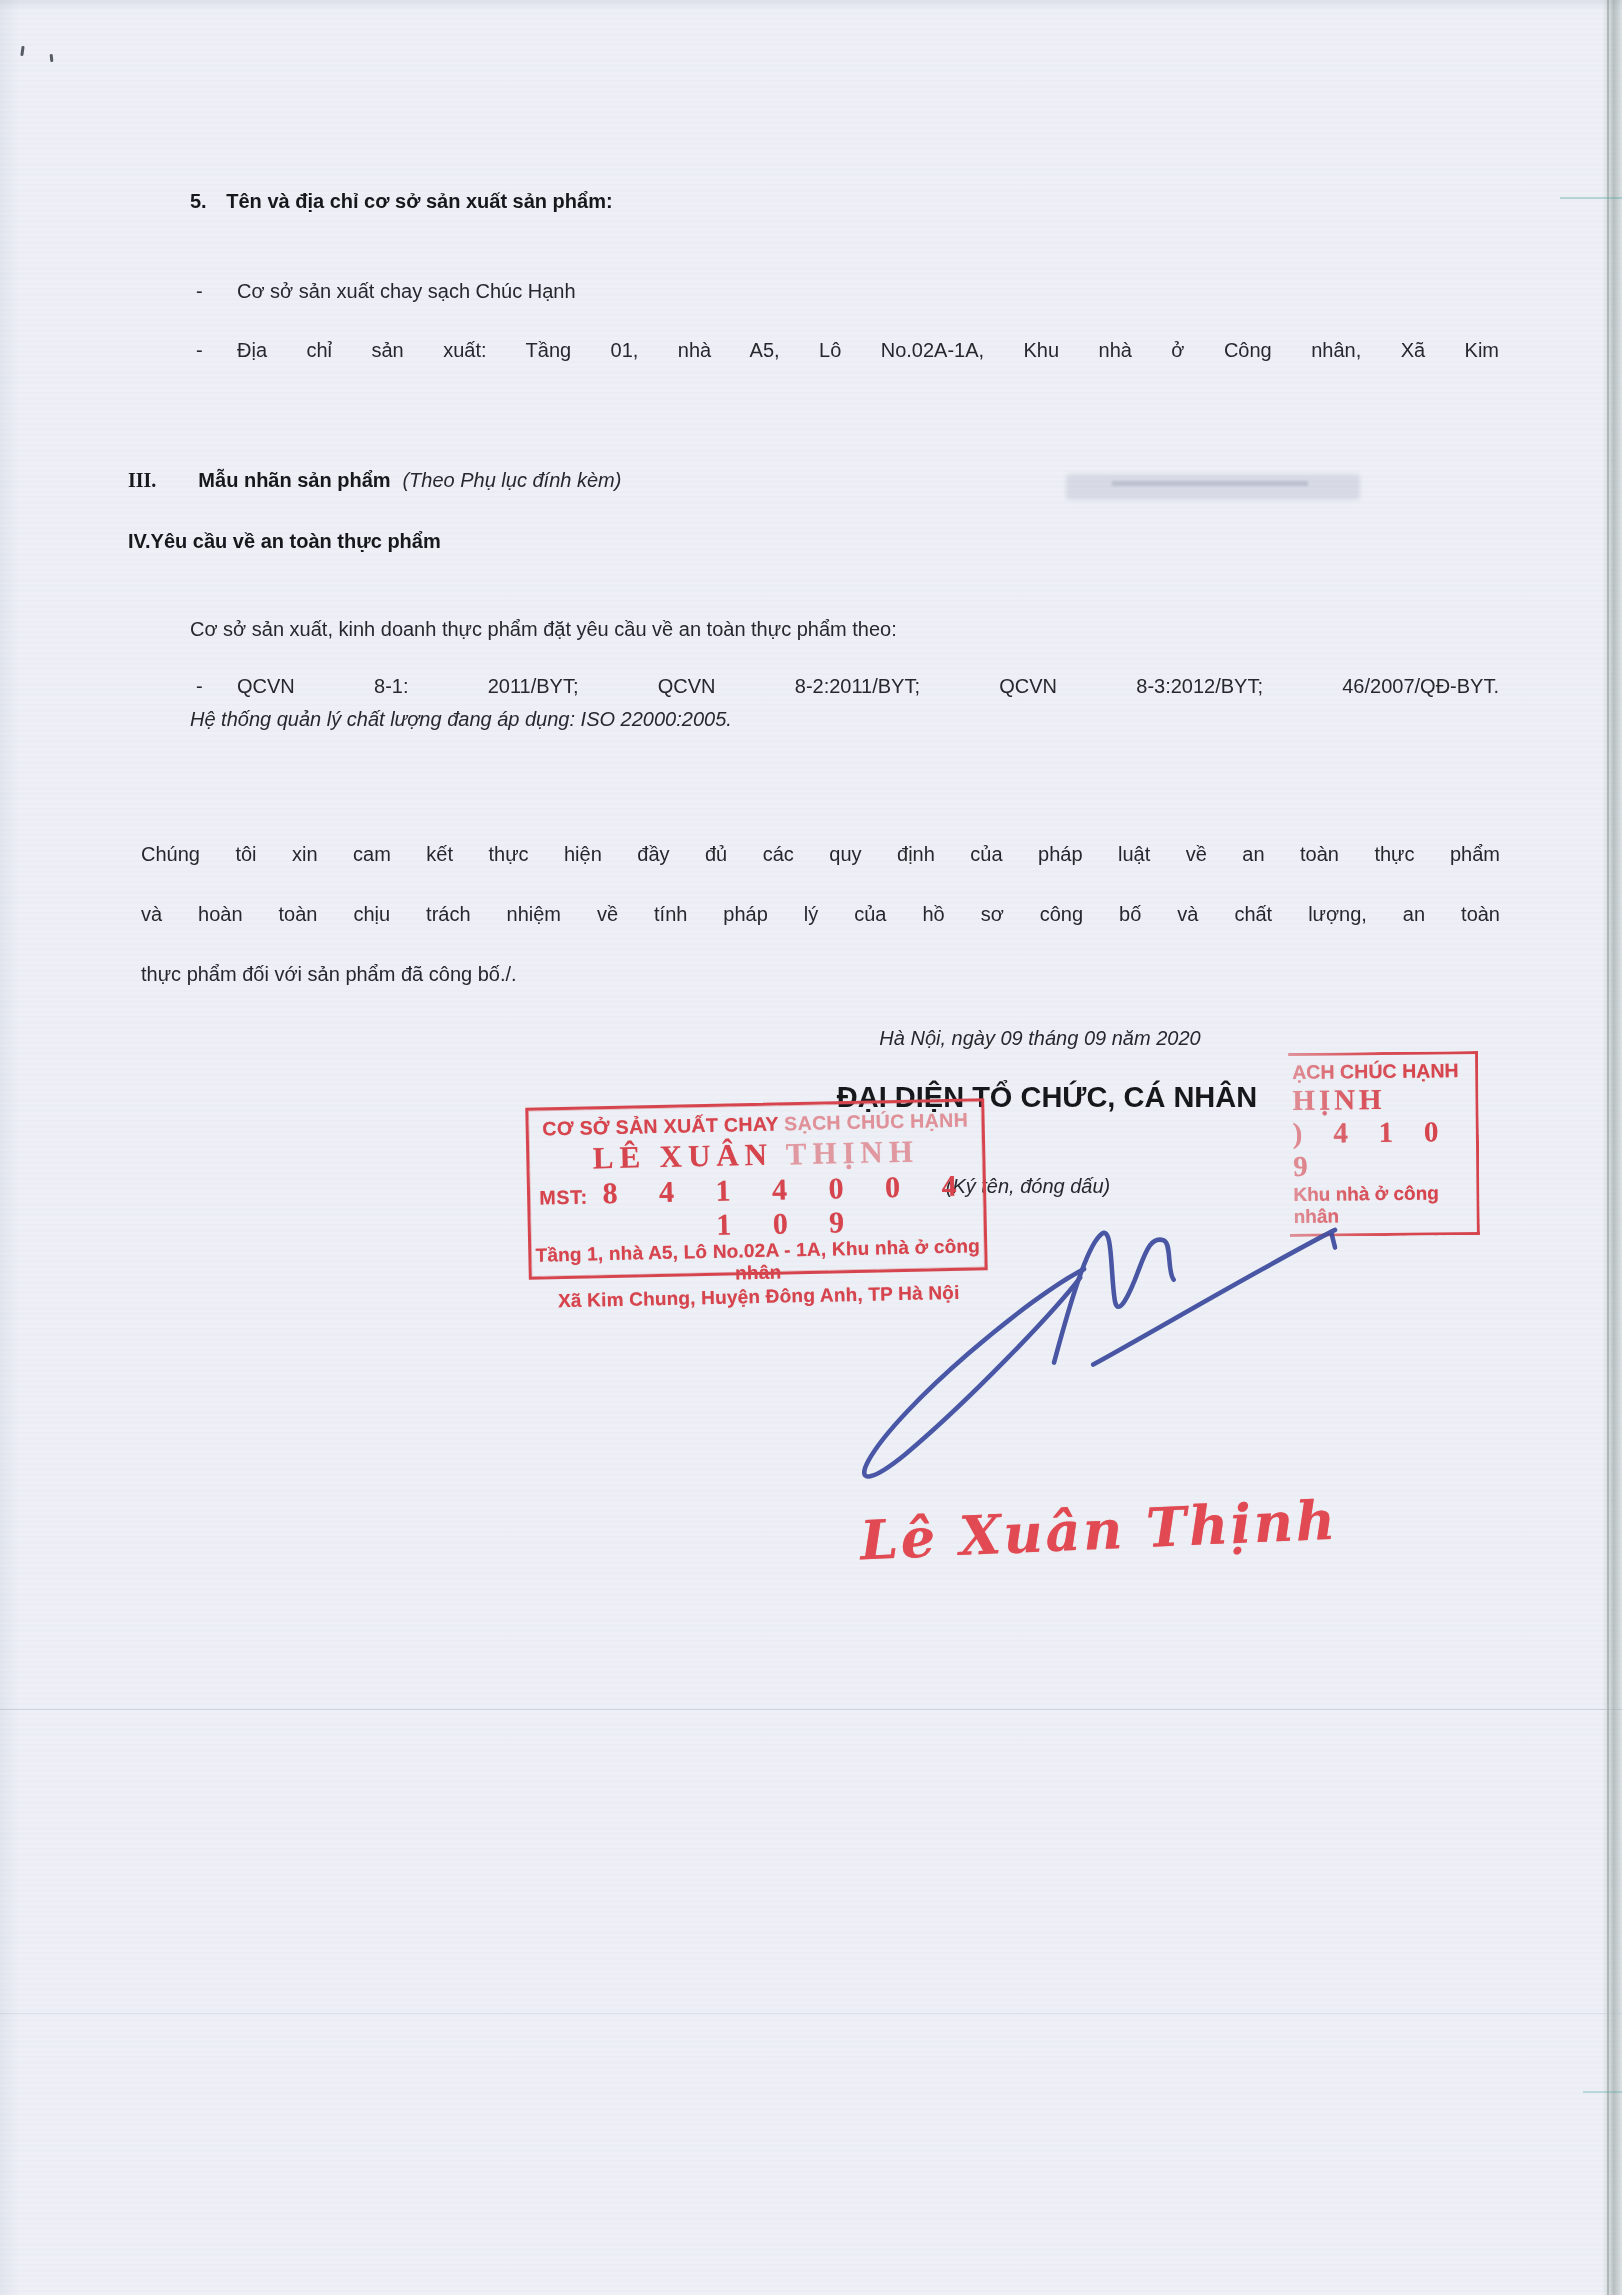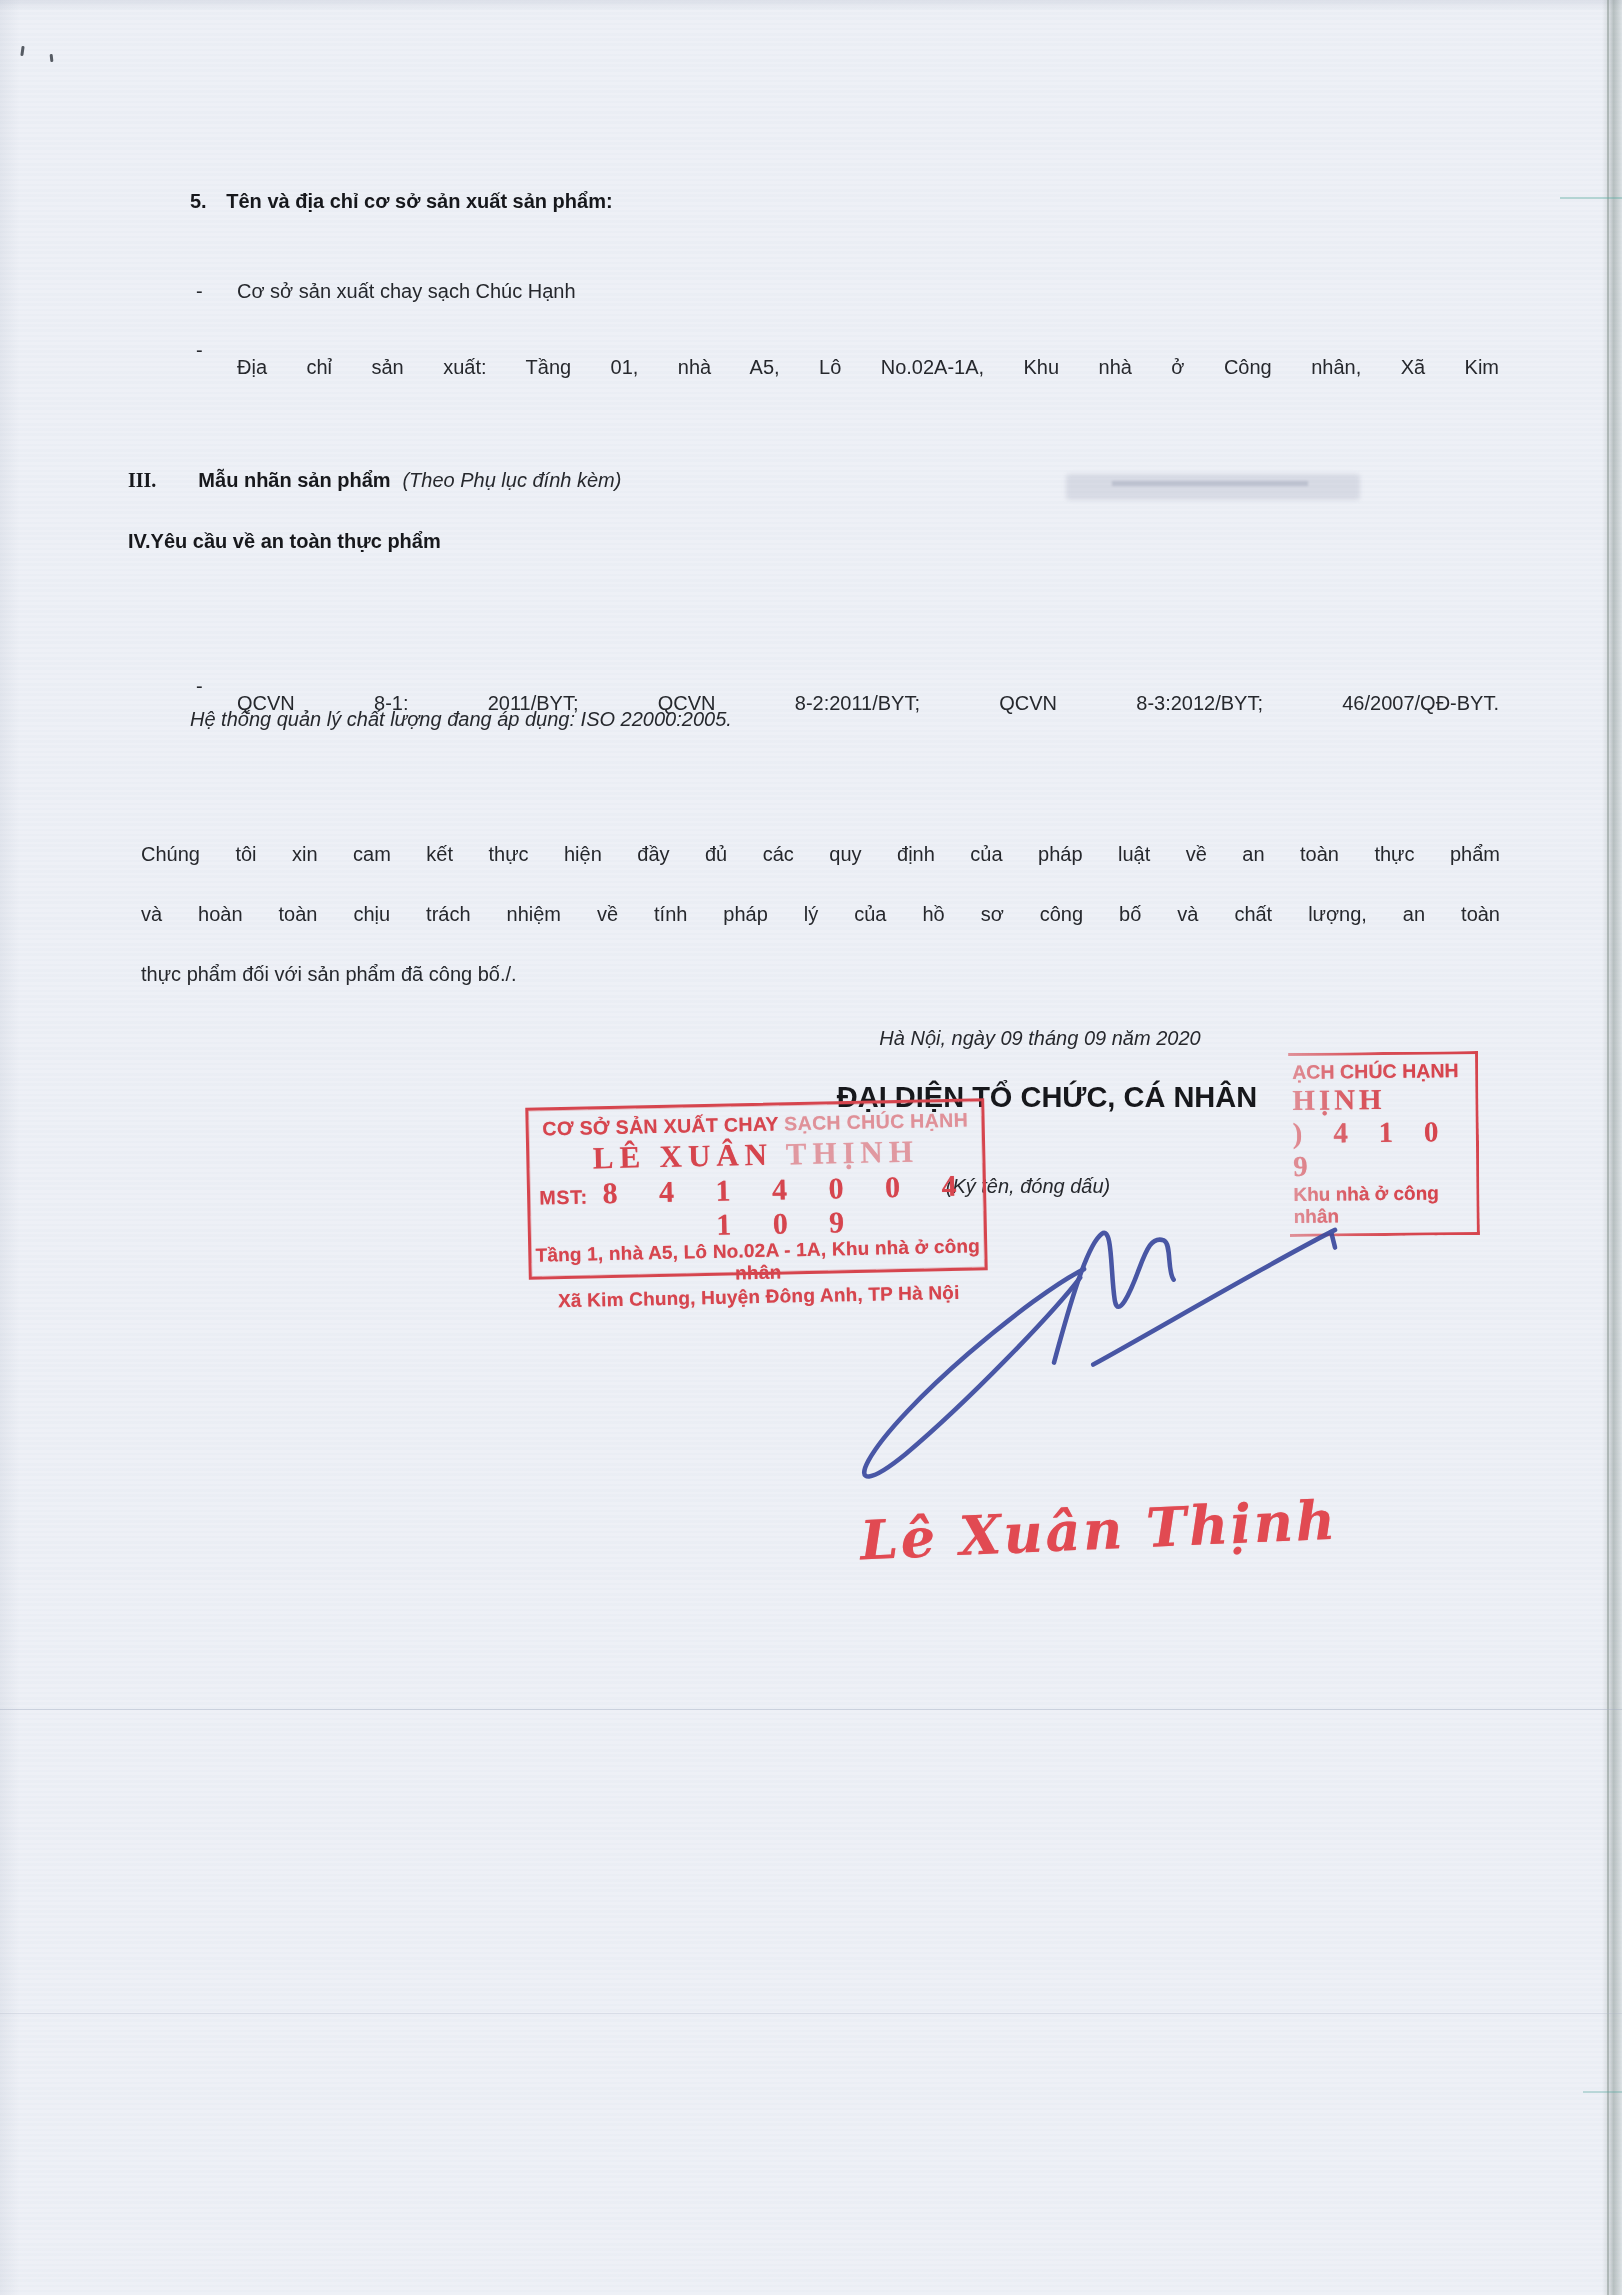--- a/index.html
+++ b/index.html
@@ -12,21 +12,21 @@
       linear-gradient(90deg, rgba(140,150,170,.12) 0px, rgba(140,150,170,0) 19.6px),
       repeating-linear-gradient(0deg, rgba(255,255,255,.03) 0 2.6px, rgba(185,193,210,.05) 2.6px 5.2px);
     overflow:hidden;
     font-family:"Liberation Sans", sans-serif;
     color:#26282d;
   }
   .line{position:absolute;font-size:20px;line-height:39px;white-space:nowrap;}
   .just{text-align:justify;text-align-last:justify;white-space:normal;}
   .row{display:flex;}
   .dash{width:41px;flex:0 0 41px;}
-  .grow{flex:1 1 auto;margin-top:17px;}
+  .grow{flex:1 1 auto;}
   .b{font-weight:700;color:#17181c;}
   .i{font-style:italic;}
   .serifnum{font-family:"Liberation Serif", serif;}
   .center{text-align:center;}
 
   
   .sigline{position:absolute;white-space:nowrap;}
 
   
   .stamp{
@@ -122,20 +122,21 @@
     <span class="grow just">Địa chỉ sản xuất: Tầng 01, nhà A5, Lô No.02A-1A, Khu nhà ở Công nhân, Xã Kim</span>
   </div>
 
 
   <div class="line b" style="top:522px;left:128px;">IV.Yêu cầu về an toàn thực phẩm</div>
 
   <div class="line" style="top:461px;left:128px;">
     <span class="b serifnum">III.</span><span style="display:inline-block;width:42px;"></span><span class="b">Mẫu nhãn sản phẩm</span><span style="display:inline-block;width:11.8px;"></span><span class="i">(Theo Phụ lục đính kèm)</span>
   </div>
 
+  <div class="line" style="top:610px;left:190px;">Cơ sở sản xuất, kinh doanh thực phẩm đặt yêu cầu về an toàn thực phẩm theo:</div>
 
   <div class="line row" style="top:667px;left:196px;width:1303px;">
     <span class="dash">-</span>
     <span class="grow just">QCVN 8-1: 2011/BYT; QCVN 8-2:2011/BYT; QCVN 8-3:2012/BYT; 46/2007/QĐ-BYT.</span>
   </div>
 
   <div class="line" style="top:700px;left:190px;font-style:italic;">Hệ thống quản lý chất lượng đang áp dụng: ISO 22000:2005.</div>
 
   <div class="line just" style="top:835px;left:141px;width:1359px;">Chúng tôi xin cam kết thực hiện đầy đủ các quy định của pháp luật về an toàn thực phẩm</div>
   <div class="line just" style="top:895px;left:141px;width:1359px;">và hoàn toàn chịu trách nhiệm về tính pháp lý của hồ sơ công bố và chất lượng, an toàn</div>

